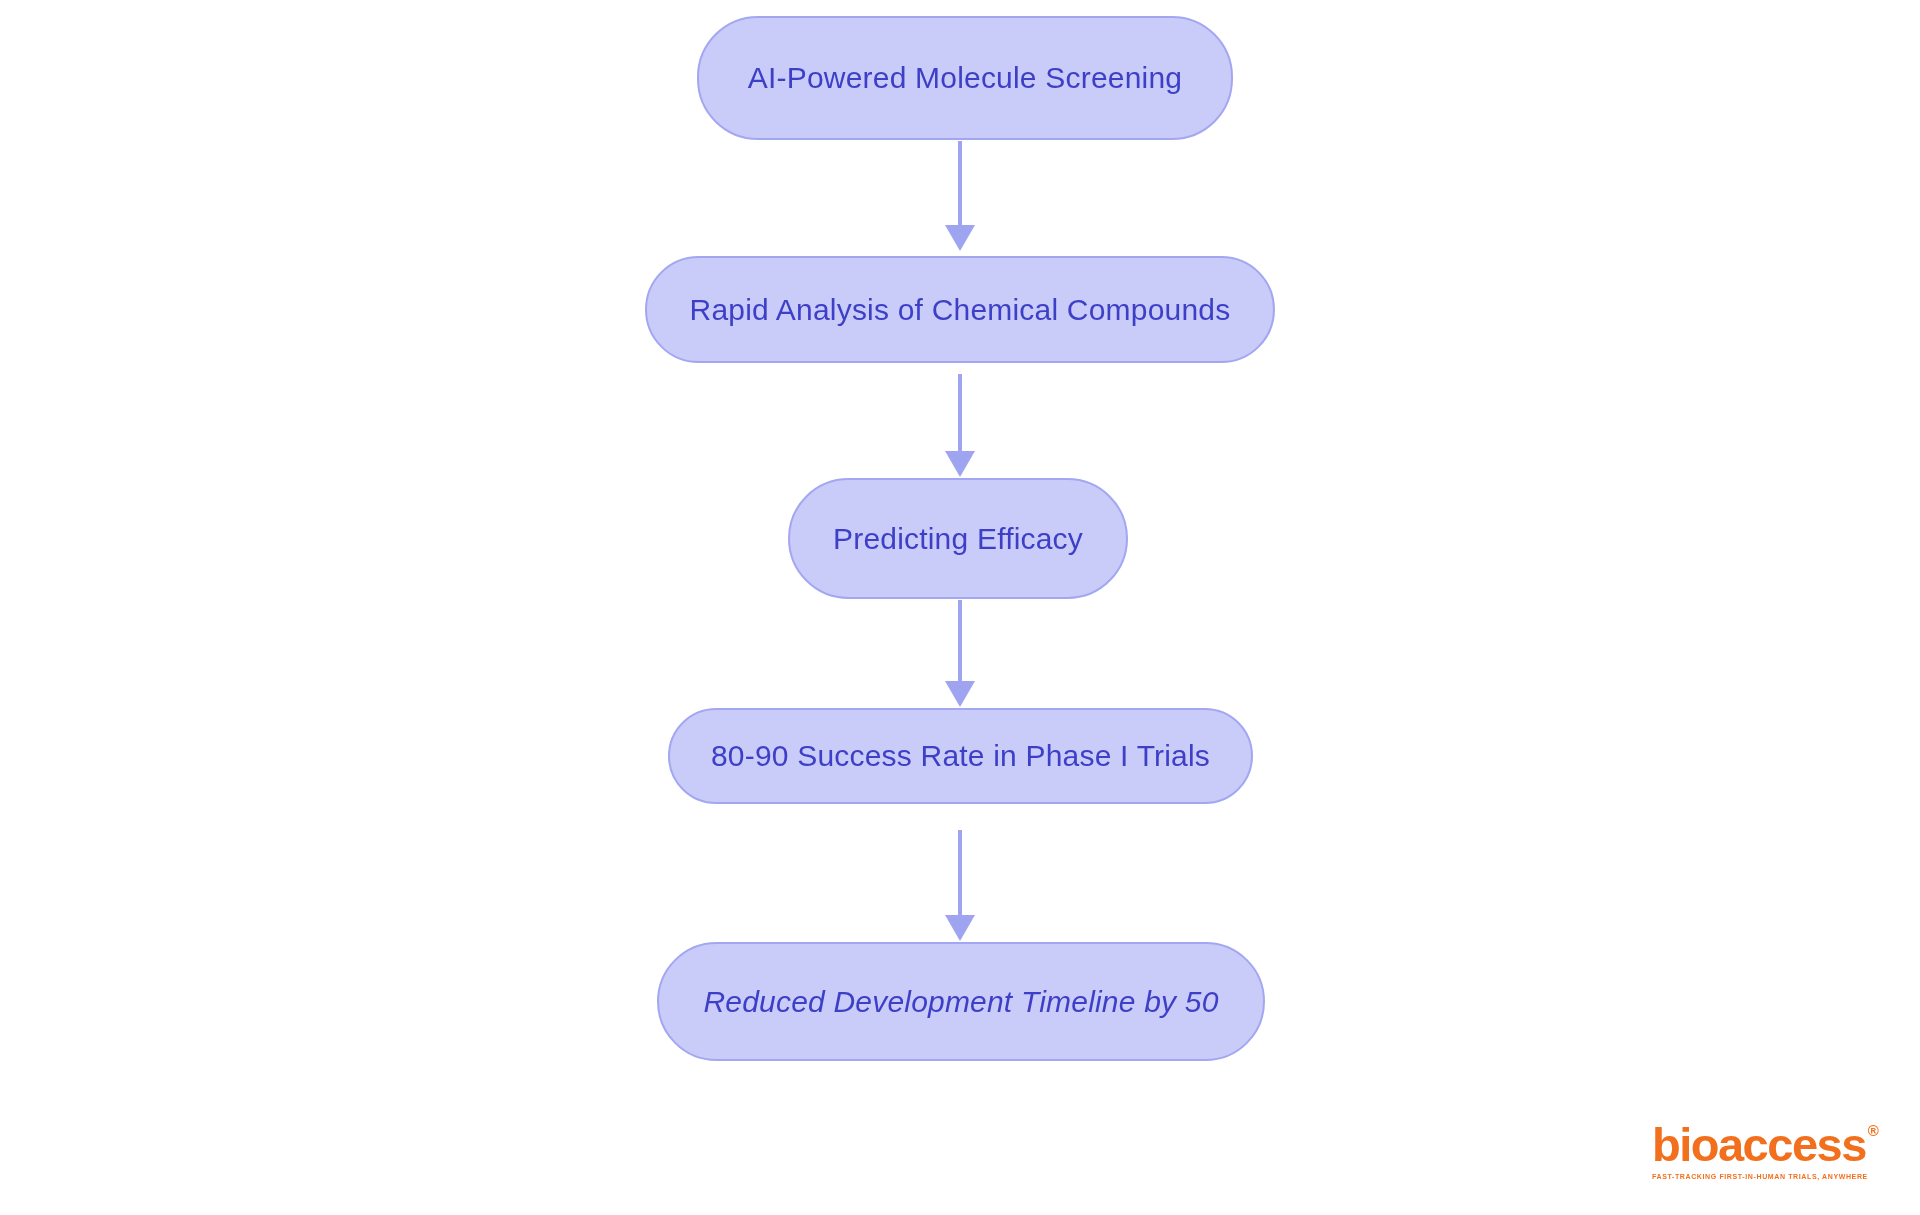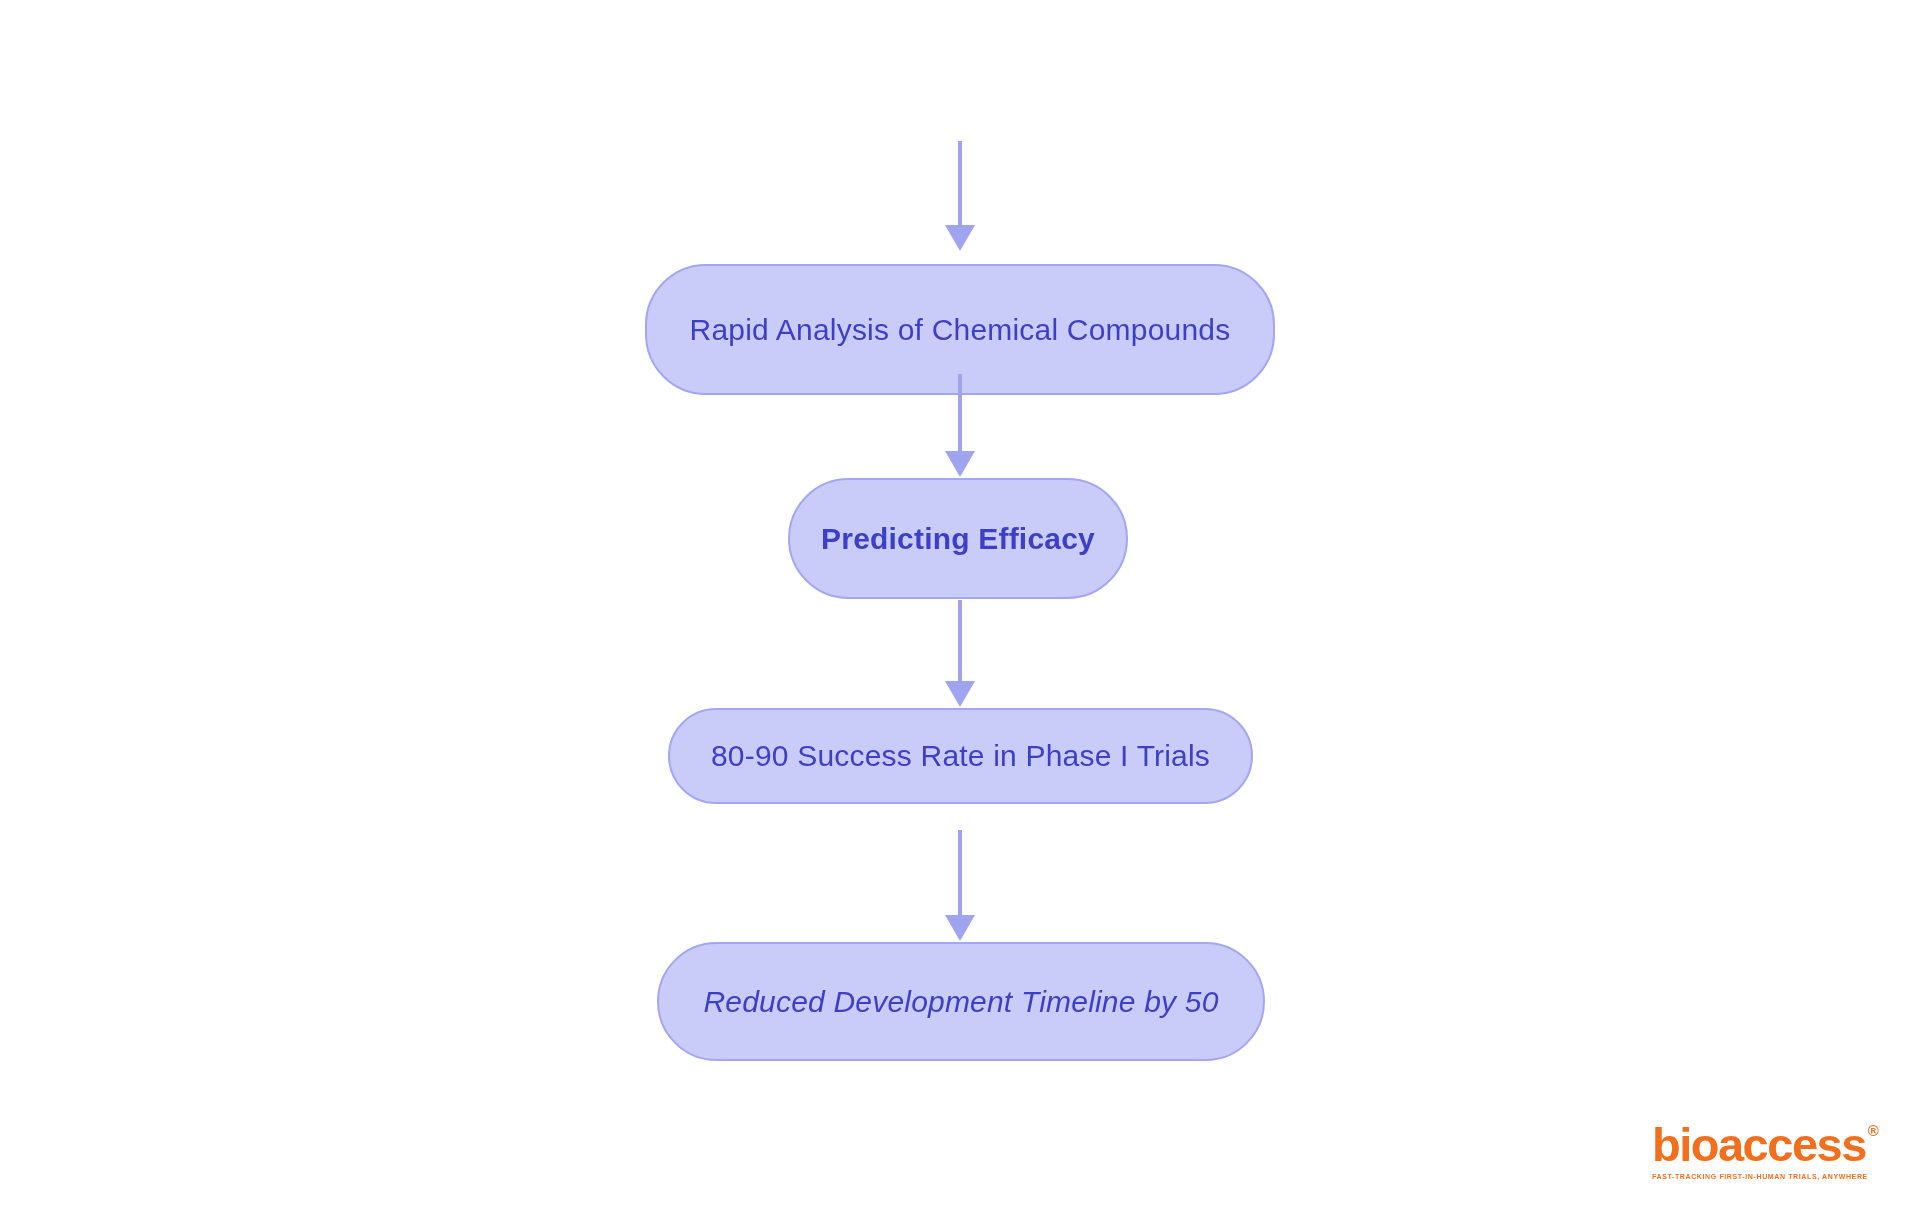--- a/index.html
+++ b/index.html
@@ -25,22 +25,22 @@
     border-radius: 61px;
     display: flex;
     align-items: center;
     justify-content: center;
     text-align: center;
     color: #3d3fc7;
     font-size: 30px;
     letter-spacing: 0.2px;
   }
   .n1 { left: 697px; top: 16px;  width: 536px; height: 124px; }
-  .n2 { left: 645px; top: 264px; width: 630px; height: 131px; }
-  .n3 { left: 788px; top: 478px; width: 340px; height: 121px; font-weight: bold; }
+  .n2 { left: 645px; top: 256px; width: 630px; height: 107px; }
+  .n3 { left: 788px; top: 478px; width: 340px; height: 121px; }
   .n4 { left: 668px; top: 708px; width: 585px; height: 96px; }
   .n5 { left: 657px; top: 942px; width: 608px; height: 119px; font-style: italic; }
 
   
   .arrow {
     position: absolute;
     left: 944px;
     width: 32px;
     display: flex;
     flex-direction: column;
@@ -95,20 +95,23 @@
     font-weight: bold;
     letter-spacing: 0.62px;
     white-space: nowrap;
   }
 </style>
 </head>
 <body>
 
 <div class="stage">
 
+  <div class="node n1">
+    <span>AI-Powered Molecule Screening</span>
+  </div>
 
   <div class="arrow a1">
     <div class="shaft"></div>
     <div class="head"></div>
   </div>
 
   <div class="node n2">
     <span>Rapid Analysis of Chemical Compounds</span>
   </div>
 

